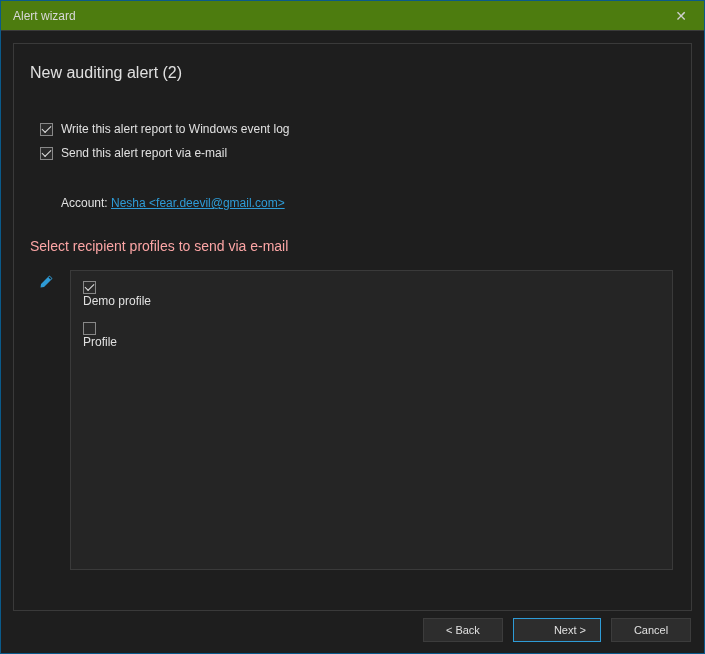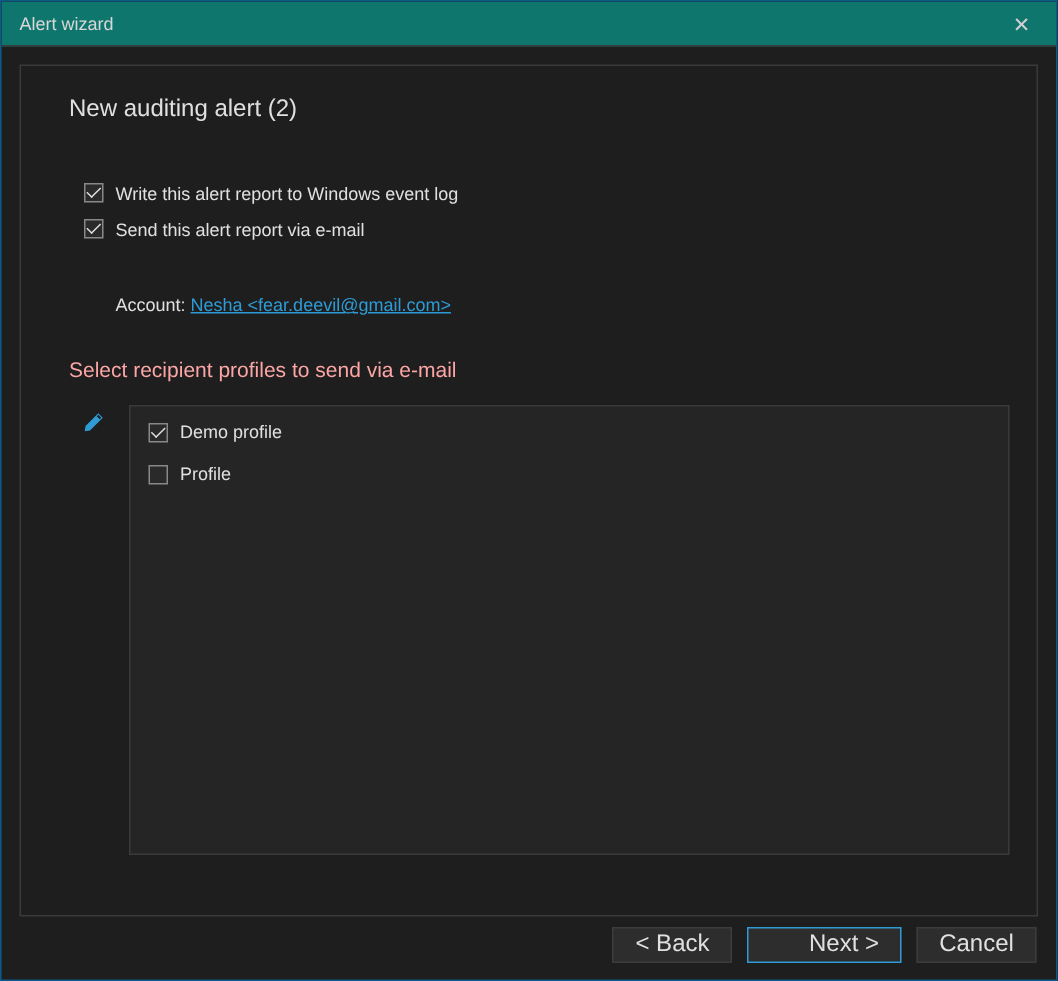--- a/index.html
+++ b/index.html
@@ -12,21 +12,21 @@
       height: 654px;
       background: #1e1e1e;
       font-family: 'Segoe UI', Tahoma, sans-serif;
       font-size: 12px;
       color: #e0e0e0;
       overflow: hidden;
       border: 1px solid #0a5a8a;
     }
     .titlebar {
       height: 30px;
-      background: #0f766e;
+      background: #4d7c0f;
       border-bottom: 1px solid #3a3a3a;
       display: flex;
       align-items: center;
       justify-content: space-between;
       padding: 0 8px 0 12px;
     }
     .titlebar-title {
       color: #d8d8d8;
       font-size: 12px;
     }
@@ -37,33 +37,33 @@
       align-items: center;
       justify-content: center;
       color: #d0d0d0;
       cursor: pointer;
       font-size: 14px;
     }
     .content-frame {
       margin: 12px;
       border: 1px solid #3a3a3a;
       height: 568px;
-      padding: 20px 18px 16px 32px;
+      padding: 20px 18px 16px 16px;
       background: #1e1e1e;
       position: relative;
     }
     .page-title {
       color: #e0e0e0;
       font-size: 16px;
       font-weight: 400;
       margin-bottom: 40px;
     }
     .checkbox-row {
       display: flex;
-      align-items: flex-start;
+      align-items: flex-end;
       margin-bottom: 10px;
       margin-left: 10px;
     }
     .checkbox {
       width: 13px;
       height: 13px;
       border: 1px solid #888;
       background: #2a2a2a;
       margin-right: 8px;
       display: inline-flex;
@@ -121,22 +121,22 @@
     }
     .profiles-list {
       flex: 1;
       border: 1px solid #3a3a3a;
       background: #252525;
       height: 300px;
       padding: 10px 12px;
     }
     .profile-row {
       display: flex;
-      align-items: center;
       margin-bottom: 14px;
+      flex-direction: column;
     }
     .profile-label {
       color: #e0e0e0;
       font-size: 12px;
     }
     .button-bar {
       position: absolute;
       bottom: 0;
       right: 0;
       left: 0;
@@ -144,21 +144,21 @@
       justify-content: flex-end;
       gap: 10px;
       padding: 10px 14px 12px;
     }
     .btn {
       min-width: 80px;
       height: 24px;
       background: #2d2d2d;
       border: 1px solid #3c3c3c;
       color: #e0e0e0;
-      font-size: 16px;
+      font-size: 11px;
       cursor: pointer;
       display: inline-flex;
       align-items: center;
       justify-content: center;
       padding: 0 14px;
     }
     .btn.primary {
       border: 1px solid #2e9bd6;
       padding-left: 40px;
     }

